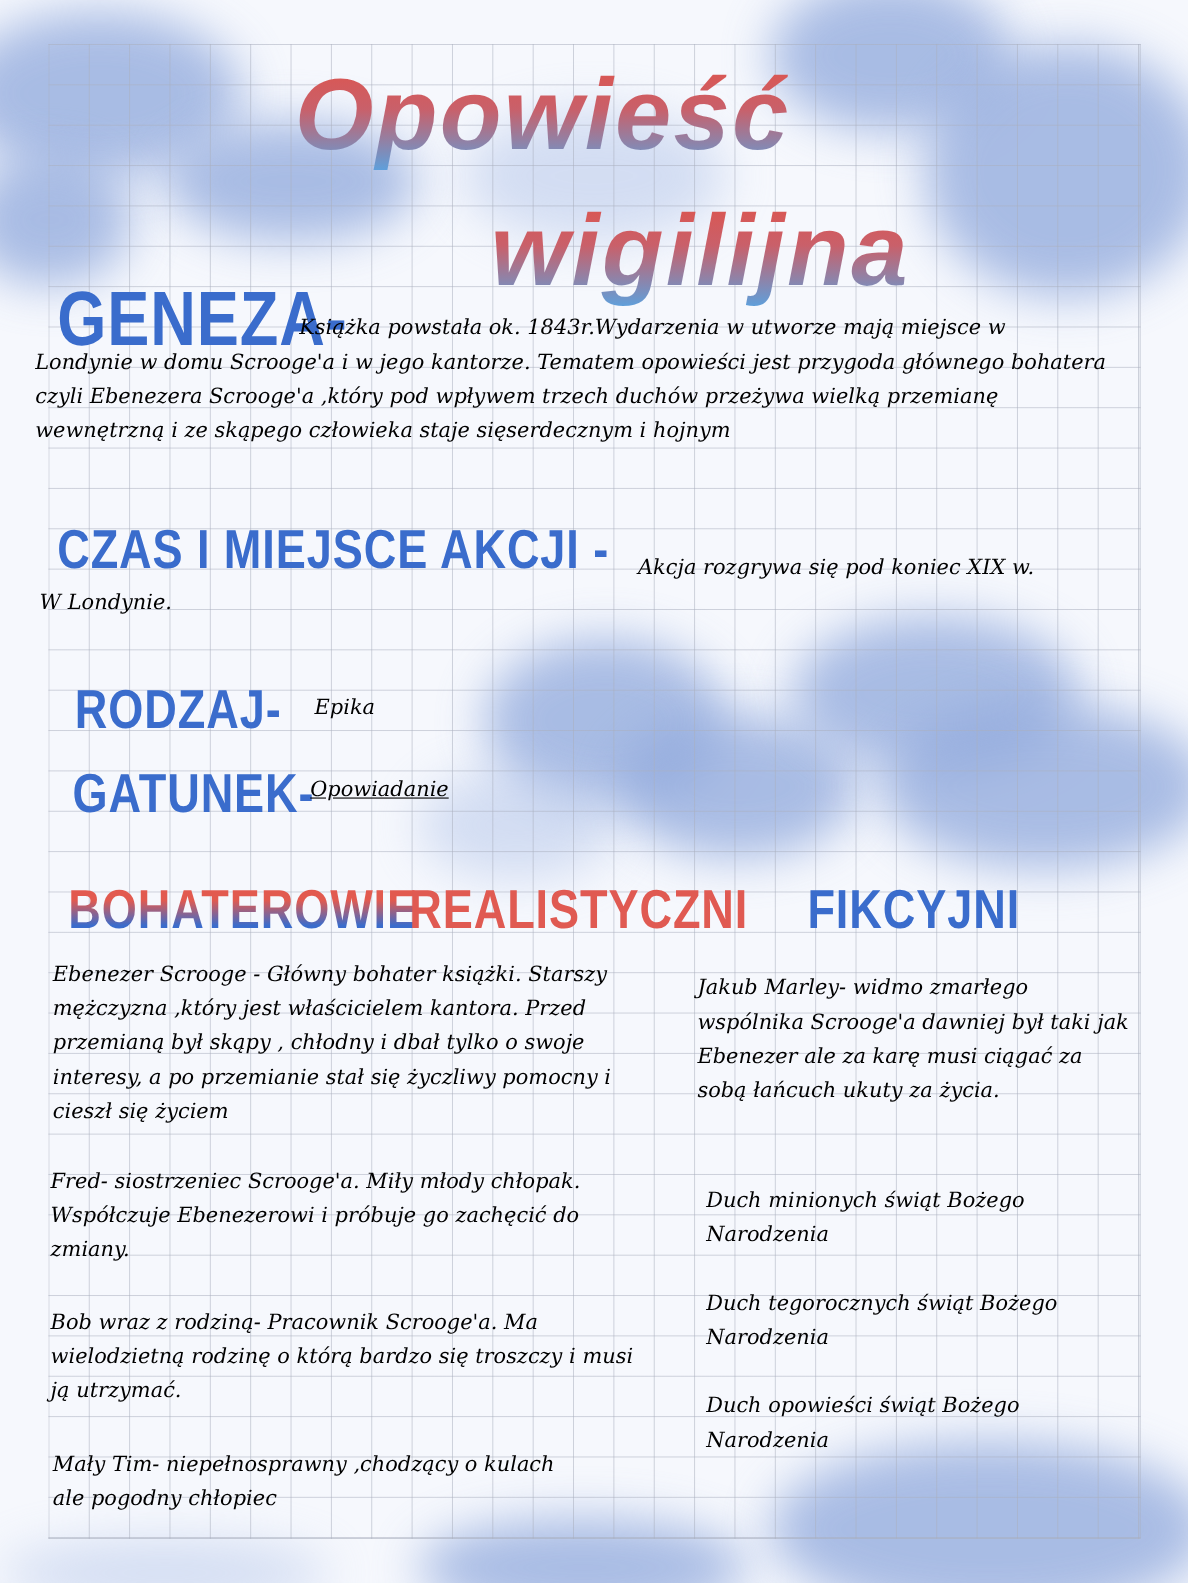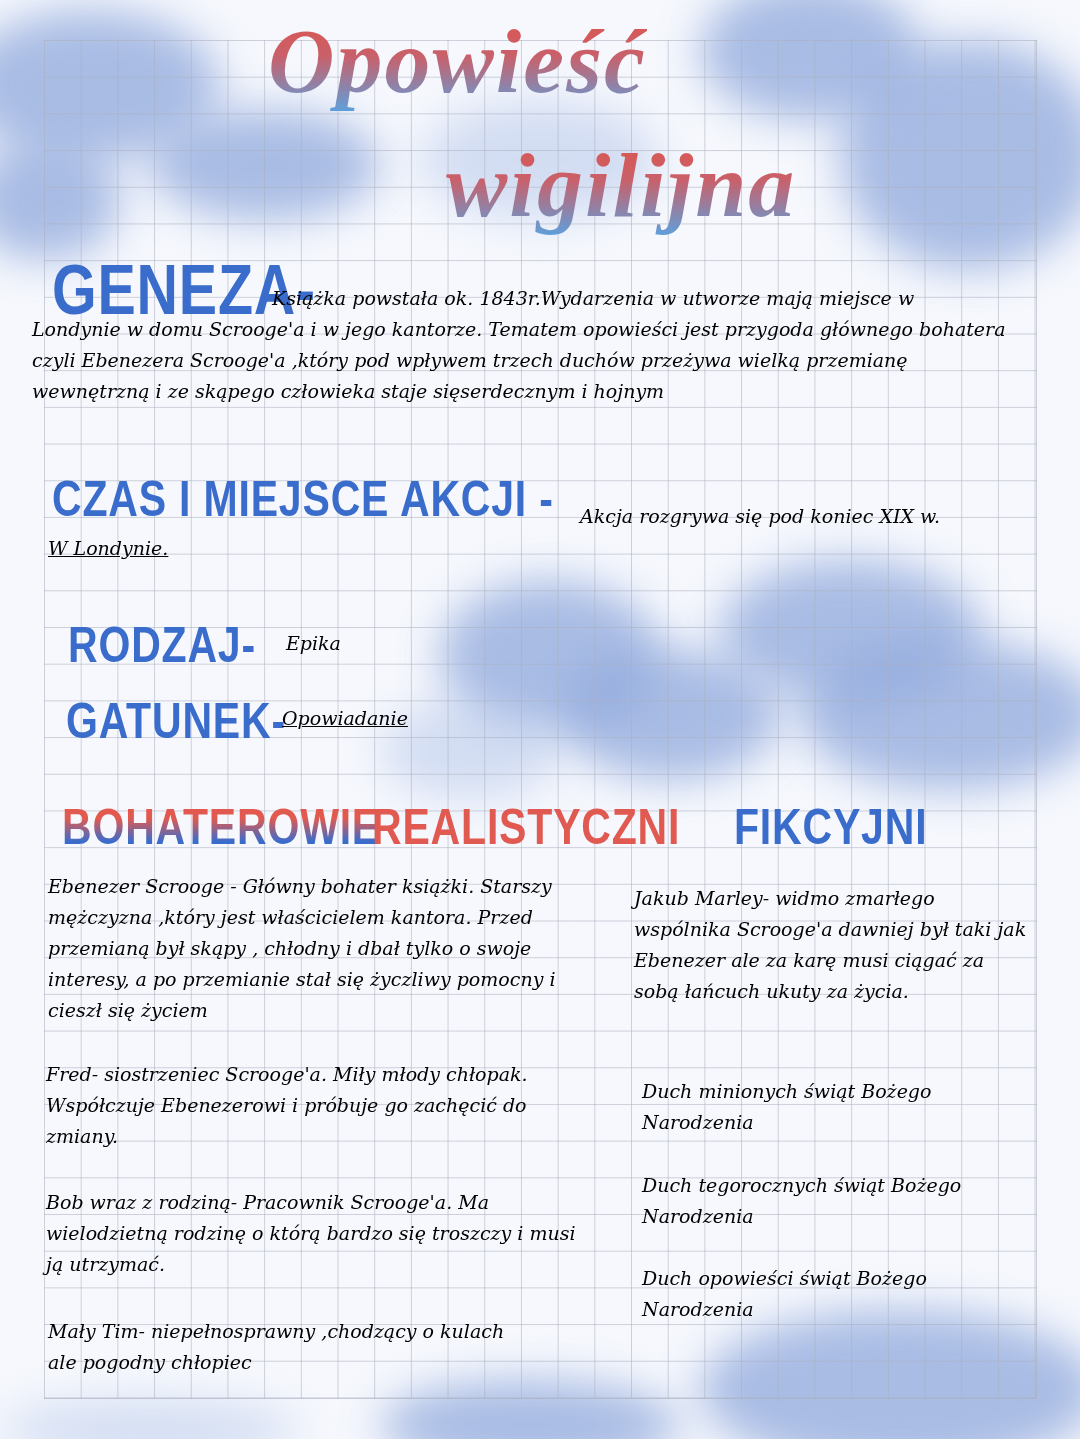--- a/index.html
+++ b/index.html
@@ -13,41 +13,42 @@
   .grid {
     position:absolute; left:44px; top:40px; width:992px; height:1358px;
     background-image:
       linear-gradient(to right, rgba(170,175,190,.55) 1px, transparent 1px),
       linear-gradient(to bottom, rgba(170,175,190,.55) 1px, transparent 1px);
     background-size:36.7px 36.7px;
     border-right:1px solid rgba(170,175,190,.55);
     border-bottom:1px solid rgba(170,175,190,.55);
   }
   .title {
-    position:absolute; font-family:Liberation Serif, serif; font-style:italic; font-weight:bold;
+    position:absolute; font-family:Liberation Sans, sans-serif; font-style:italic; font-weight:bold;
     background:linear-gradient(180deg,#e0534a 0%, #c9606a 45%, #5aa2e0 100%);
     -webkit-background-clip:text; background-clip:text; color:transparent;
     letter-spacing:2px;
+    margin-top:44px;
   }
   .t1 { left:268px; top:8px; font-size:92px; }
   .t2 { left:446px; top:132px; font-size:92px; }
   .hdr {
     position:absolute; font-family:"Liberation Sans", sans-serif; font-weight:bold;
     color:#3a6ccc; transform:scaleX(.82); transform-origin:left top; letter-spacing:1px;
   }
   .hand {
     position:absolute; font-family:"DejaVu Serif", serif; font-style:italic; color:#000000;
     font-size:19px; line-height:31px;
   }
   .geneza-h { left:52px; top:250px; font-size:70px; }
   .geneza-t1 { left:272px; top:283px; }
   .geneza-t { left:32px; top:314px; width:990px; }
   .czas-h { left:52px; top:470px; font-size:50px; }
   .czas-t1 { left:580px; top:501px;text-align:center; }
-  .czas-t2 { left:48px; top:533px;text-decoration:underline; }
+  .czas-t2 { left:36px; top:533px; }
   .rodzaj-h { left:68px; top:616px; font-size:50px; }
   .rodzaj-t { left:286px; top:628px; }
   .gat-h { left:66px; top:692px; font-size:50px; }
   .gat-t { left:282px; top:703px;text-decoration:underline; }
   .bohat { left:62px; top:798px; font-size:50px; color:#e25a4f;
     background:linear-gradient(180deg,#e25a4f 35%, #3a6ccc 75%);
     -webkit-background-clip:text; background-clip:text; color:transparent; }
   .real { left:372px; top:798px; font-size:50px; color:#e05a52; }
   .fikc { left:734px; top:798px; font-size:50px; color:#3a6ccc; }
   .col-l { width:560px; }

